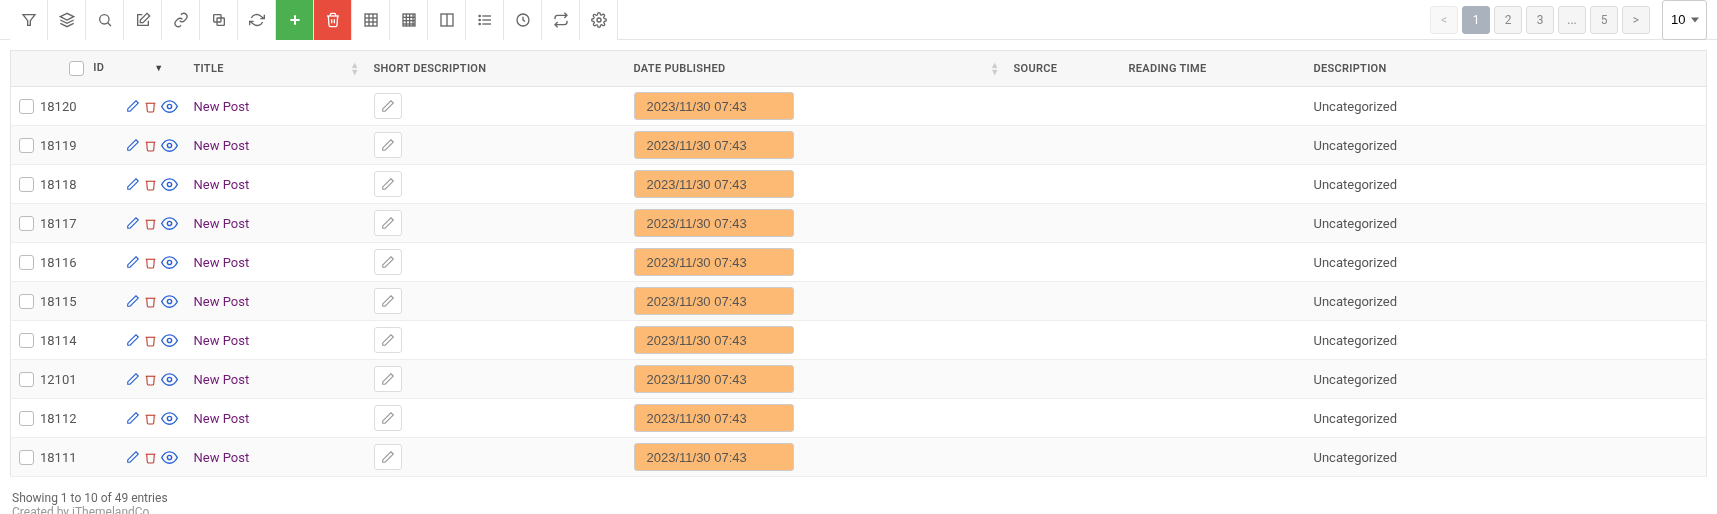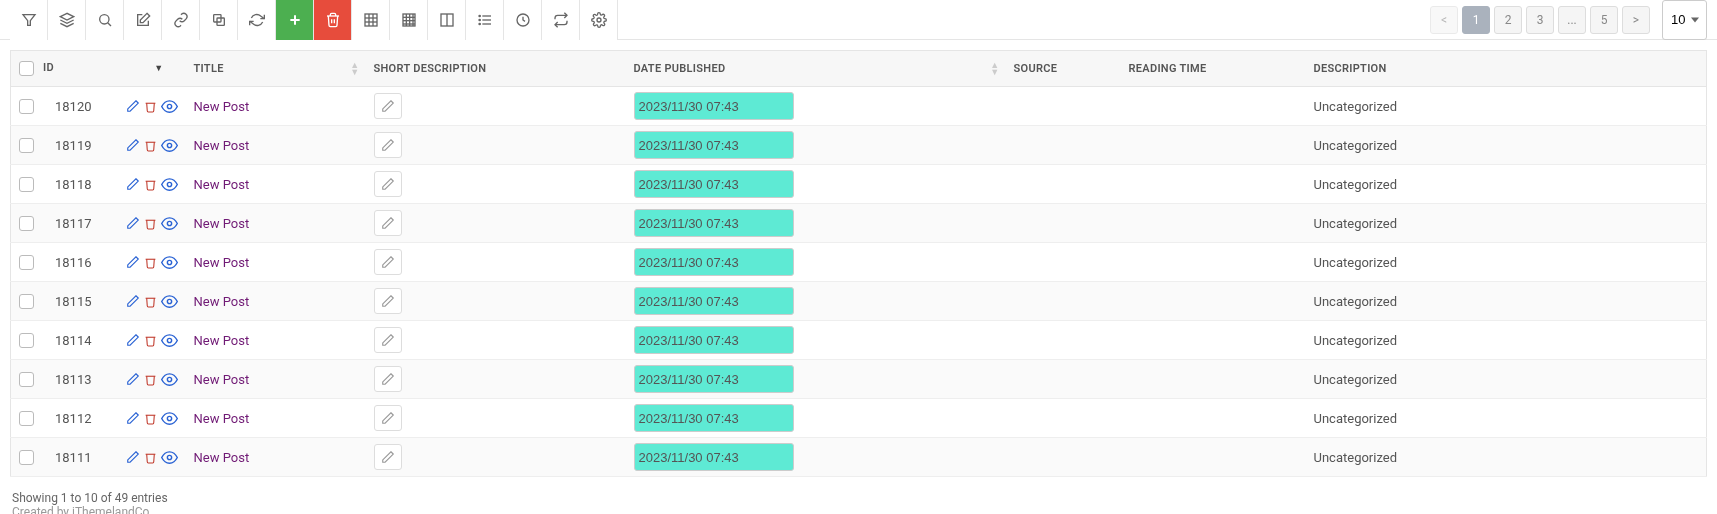--- a/index.html
+++ b/index.html
@@ -21,40 +21,40 @@
 .select-wrap::after { content: ""; position: absolute; right: 8px; top: 50%; transform: translateY(-50%); border-left: 4px solid transparent; border-right: 4px solid transparent; border-top: 5px solid #666; pointer-events: none; }
 
 .table-wrap { padding: 10px; }
 table { width: 100%; border-collapse: collapse; border: 1px solid #e5e5e5; }
 thead th { background: #f7f7f7; text-align: left; font-size: 11px; color: #555; padding: 10px 8px; border-bottom: 1px solid #e5e5e5; font-weight: 600; letter-spacing: 0.3px; position: relative; }
 thead th .sorter { position: absolute; right: 6px; top: 50%; transform: translateY(-50%); color: #ccc; font-size: 9px; line-height: 7px; }
 tbody tr { border-bottom: 1px solid #eee; }
 tbody tr:nth-child(even) { background: #fafafa; }
 tbody td { padding: 5px 8px; vertical-align: middle; color: #555; font-size: 13px; }
 
-.col-id { width: 175px; }
+.col-id { width: 175px; text-align: center; }
 .col-title { width: 180px; }
 .col-desc { width: 260px; }
 .col-date { width: 380px; }
 .col-source { width: 115px; margin-left: 40px; }
 .col-reading { width: 185px; }
 
 .id-cell { display: flex; align-items: center; justify-content: space-between; }
-.id-left { display: flex; align-items: center; gap: 21px; }
+.id-left { display: flex; align-items: center; gap: 6px; }
 .checkbox { width: 15px; height: 15px; border: 1px solid #bbb; border-radius: 3px; background: #fff; cursor: pointer; }
 .row-actions { display: flex; gap: 4px; align-items: center; }
 .row-action { cursor: pointer; display: flex; align-items: center; }
 .row-action.edit svg { stroke: #2962d4; }
 .row-action.trash svg { stroke: #c0392b; fill: none;}
 .row-action.view svg { stroke: #2962d4; fill:none; }
 
 .title-cell { color: #701a75; margin-left: 40px; }
 .desc-btn { width: 28px; height: 26px; border: 1px solid #ddd; border-radius: 3px; background: #fff; display: flex; align-items: center; justify-content: center; cursor: pointer; }
 .desc-btn svg { stroke: #999; }
-.date-input { width: 160px; height: 28px; border: 1px solid #ccc; border-radius: 3px; padding: 0 4px; font-size: 13px; color: #555; background: #5eead4; }
+.date-input { width: 160px; height: 28px; border: 1px solid #ccc; border-radius: 3px; padding: 0 12px; font-size: 13px; color: #555; background: #fdba74; }
 
 .footer { display: flex; justify-content: space-between; padding: 4px 12px 8px; font-size: 12px; color: #666; flex-direction: column; }
 .footer-right { color: #999; }
 
 .sort-caret { color:#444; font-size:9px; margin-right:4px; }
 </style>
 </head>
 <body>
 
 <div class="toolbar">
@@ -494,21 +494,21 @@
           <td><input class="date-input" value="2023/11/30 07:43" style=""></td>
           <td></td>
           <td></td>
           <td>Uncategorized</td>
         </tr>
         <tr>
           <td>
             <div class="id-cell">
               <div class="id-left">
                 <span class="checkbox"></span>
-                <span>18113</span>
+                <span>12101</span>
               </div>
               <div class="row-actions">
                 <span class="row-action edit">
                   <svg width="14" height="14" viewBox="0 0 24 24" fill="none" stroke-width="2">
                     <path d="M17 3l4 4L7 21H3v-4L17 3z"></path>
                   </svg>
                 </span>
                 <span class="row-action trash">
                   <svg width="13" height="13" viewBox="0 0 24 24" fill="none" stroke-width="2">
                     <polyline points="3 6 5 6 21 6"></polyline>

